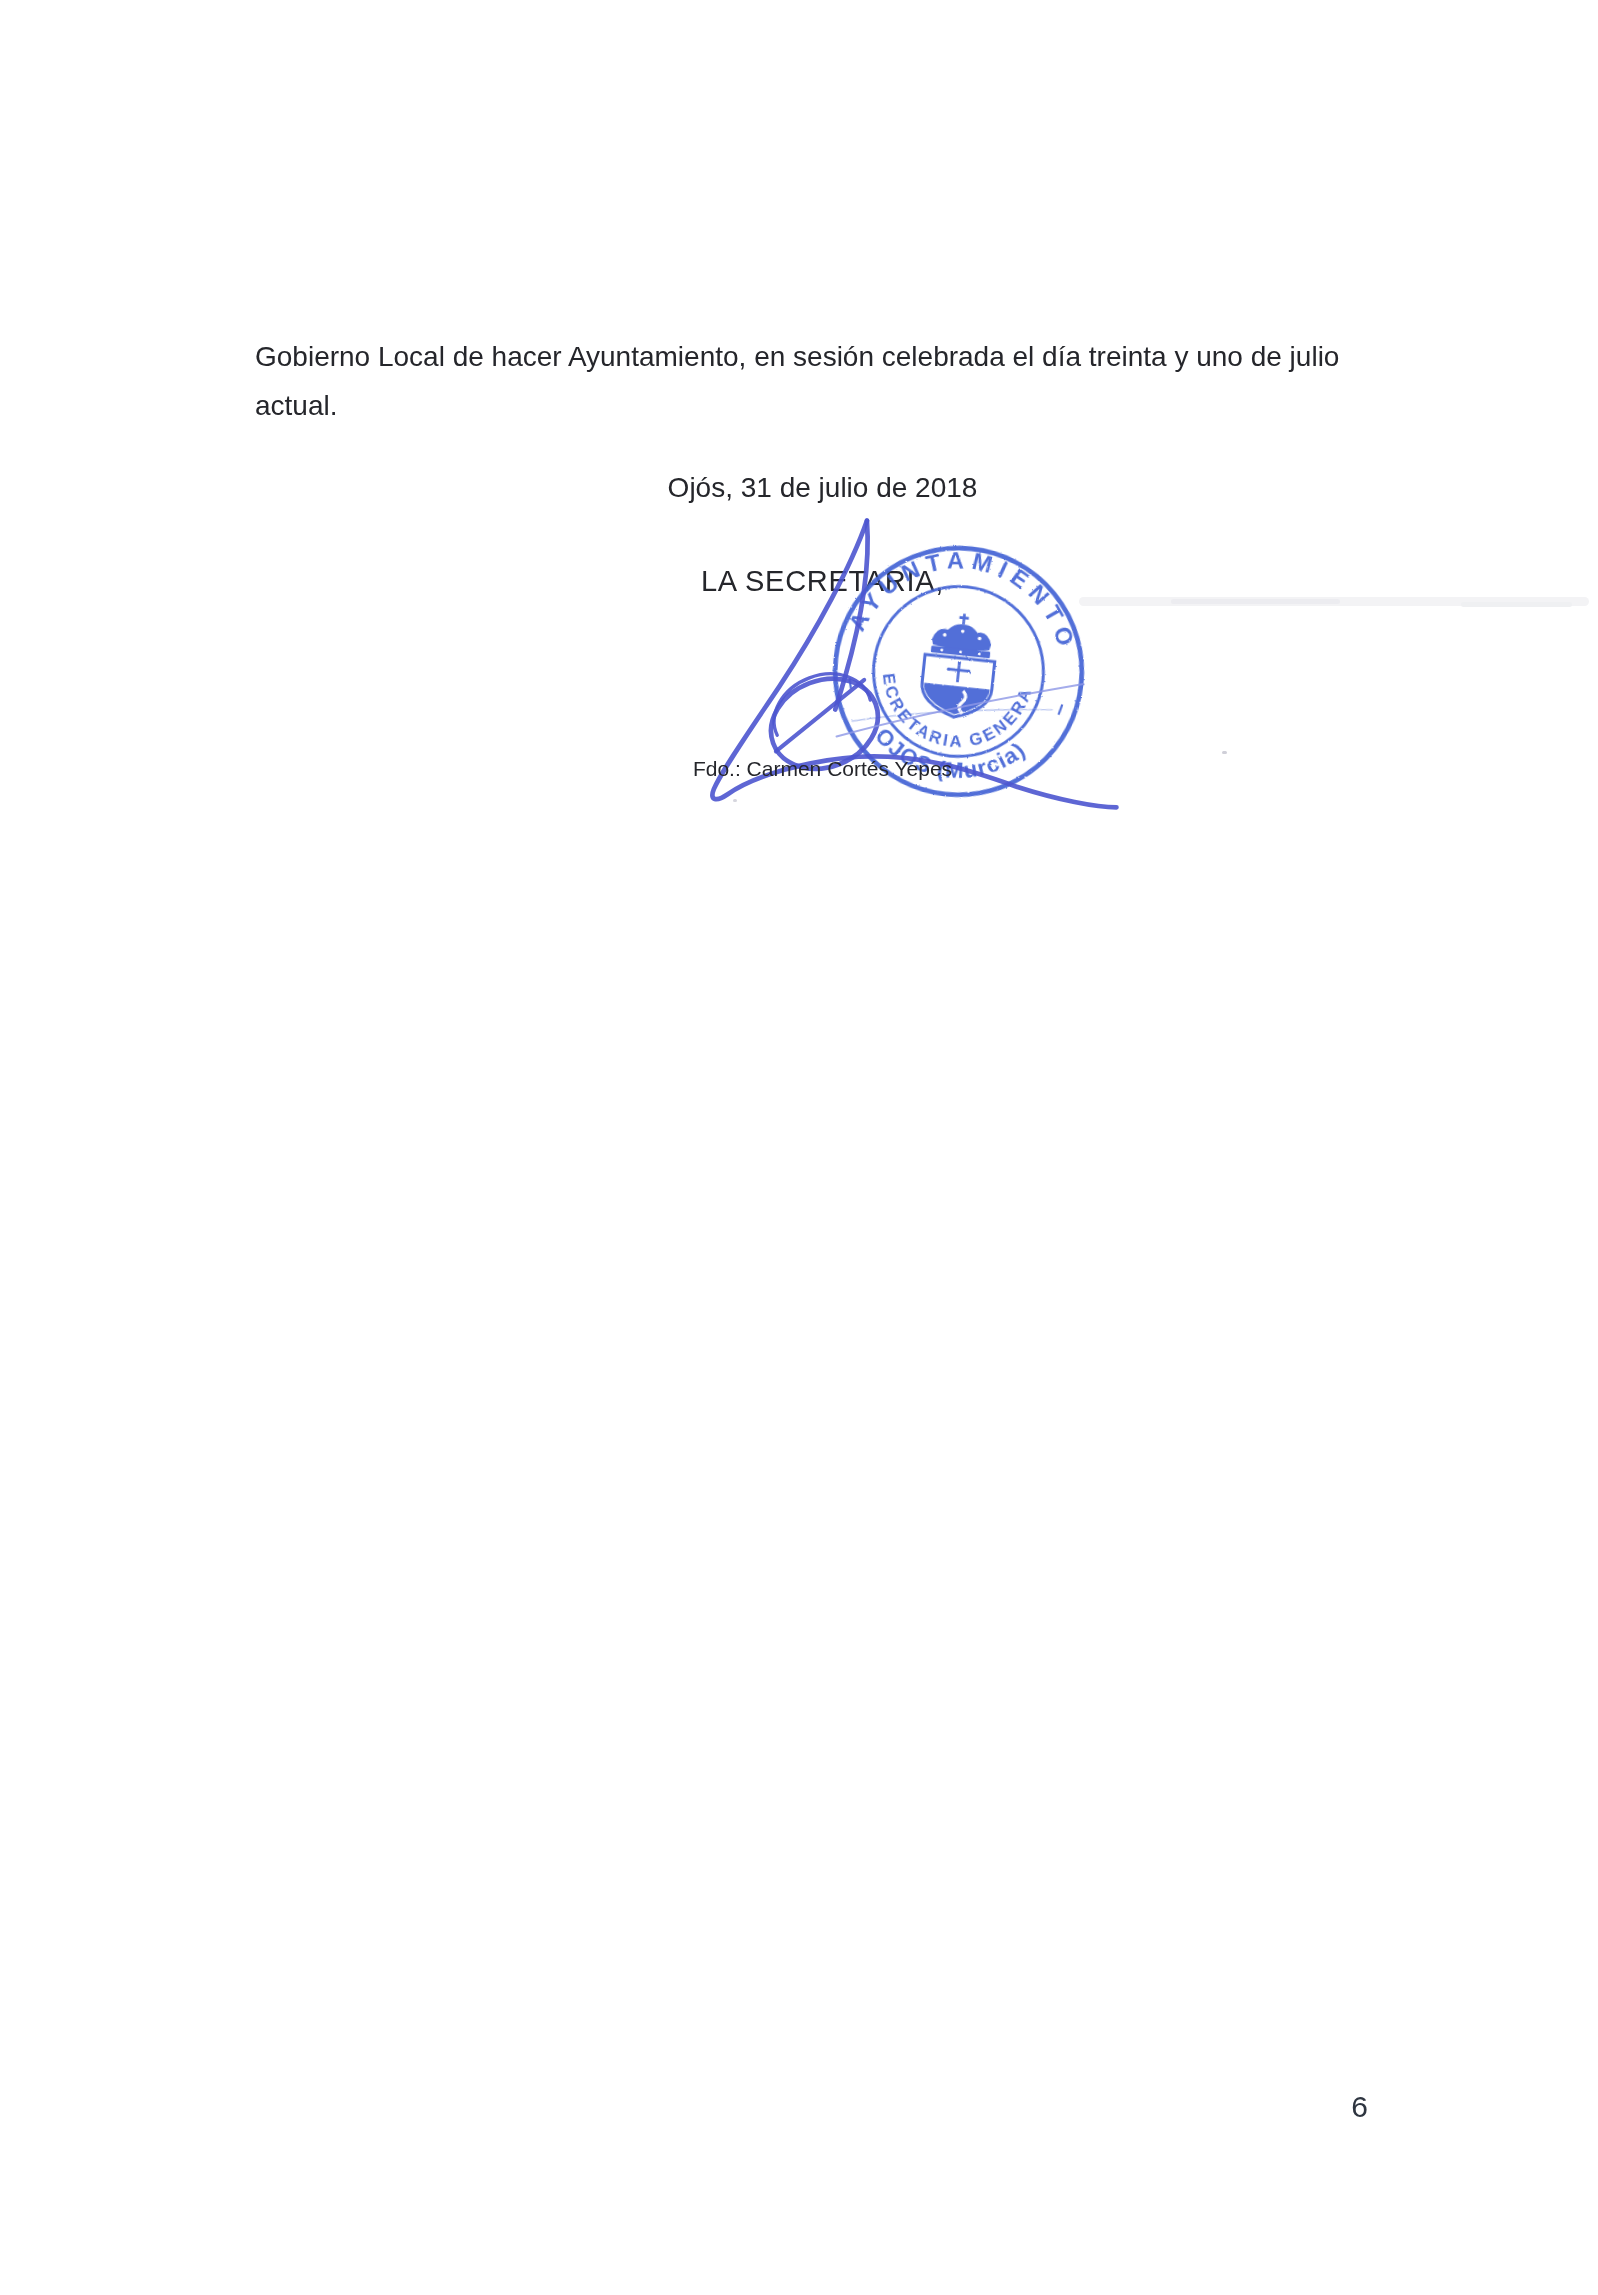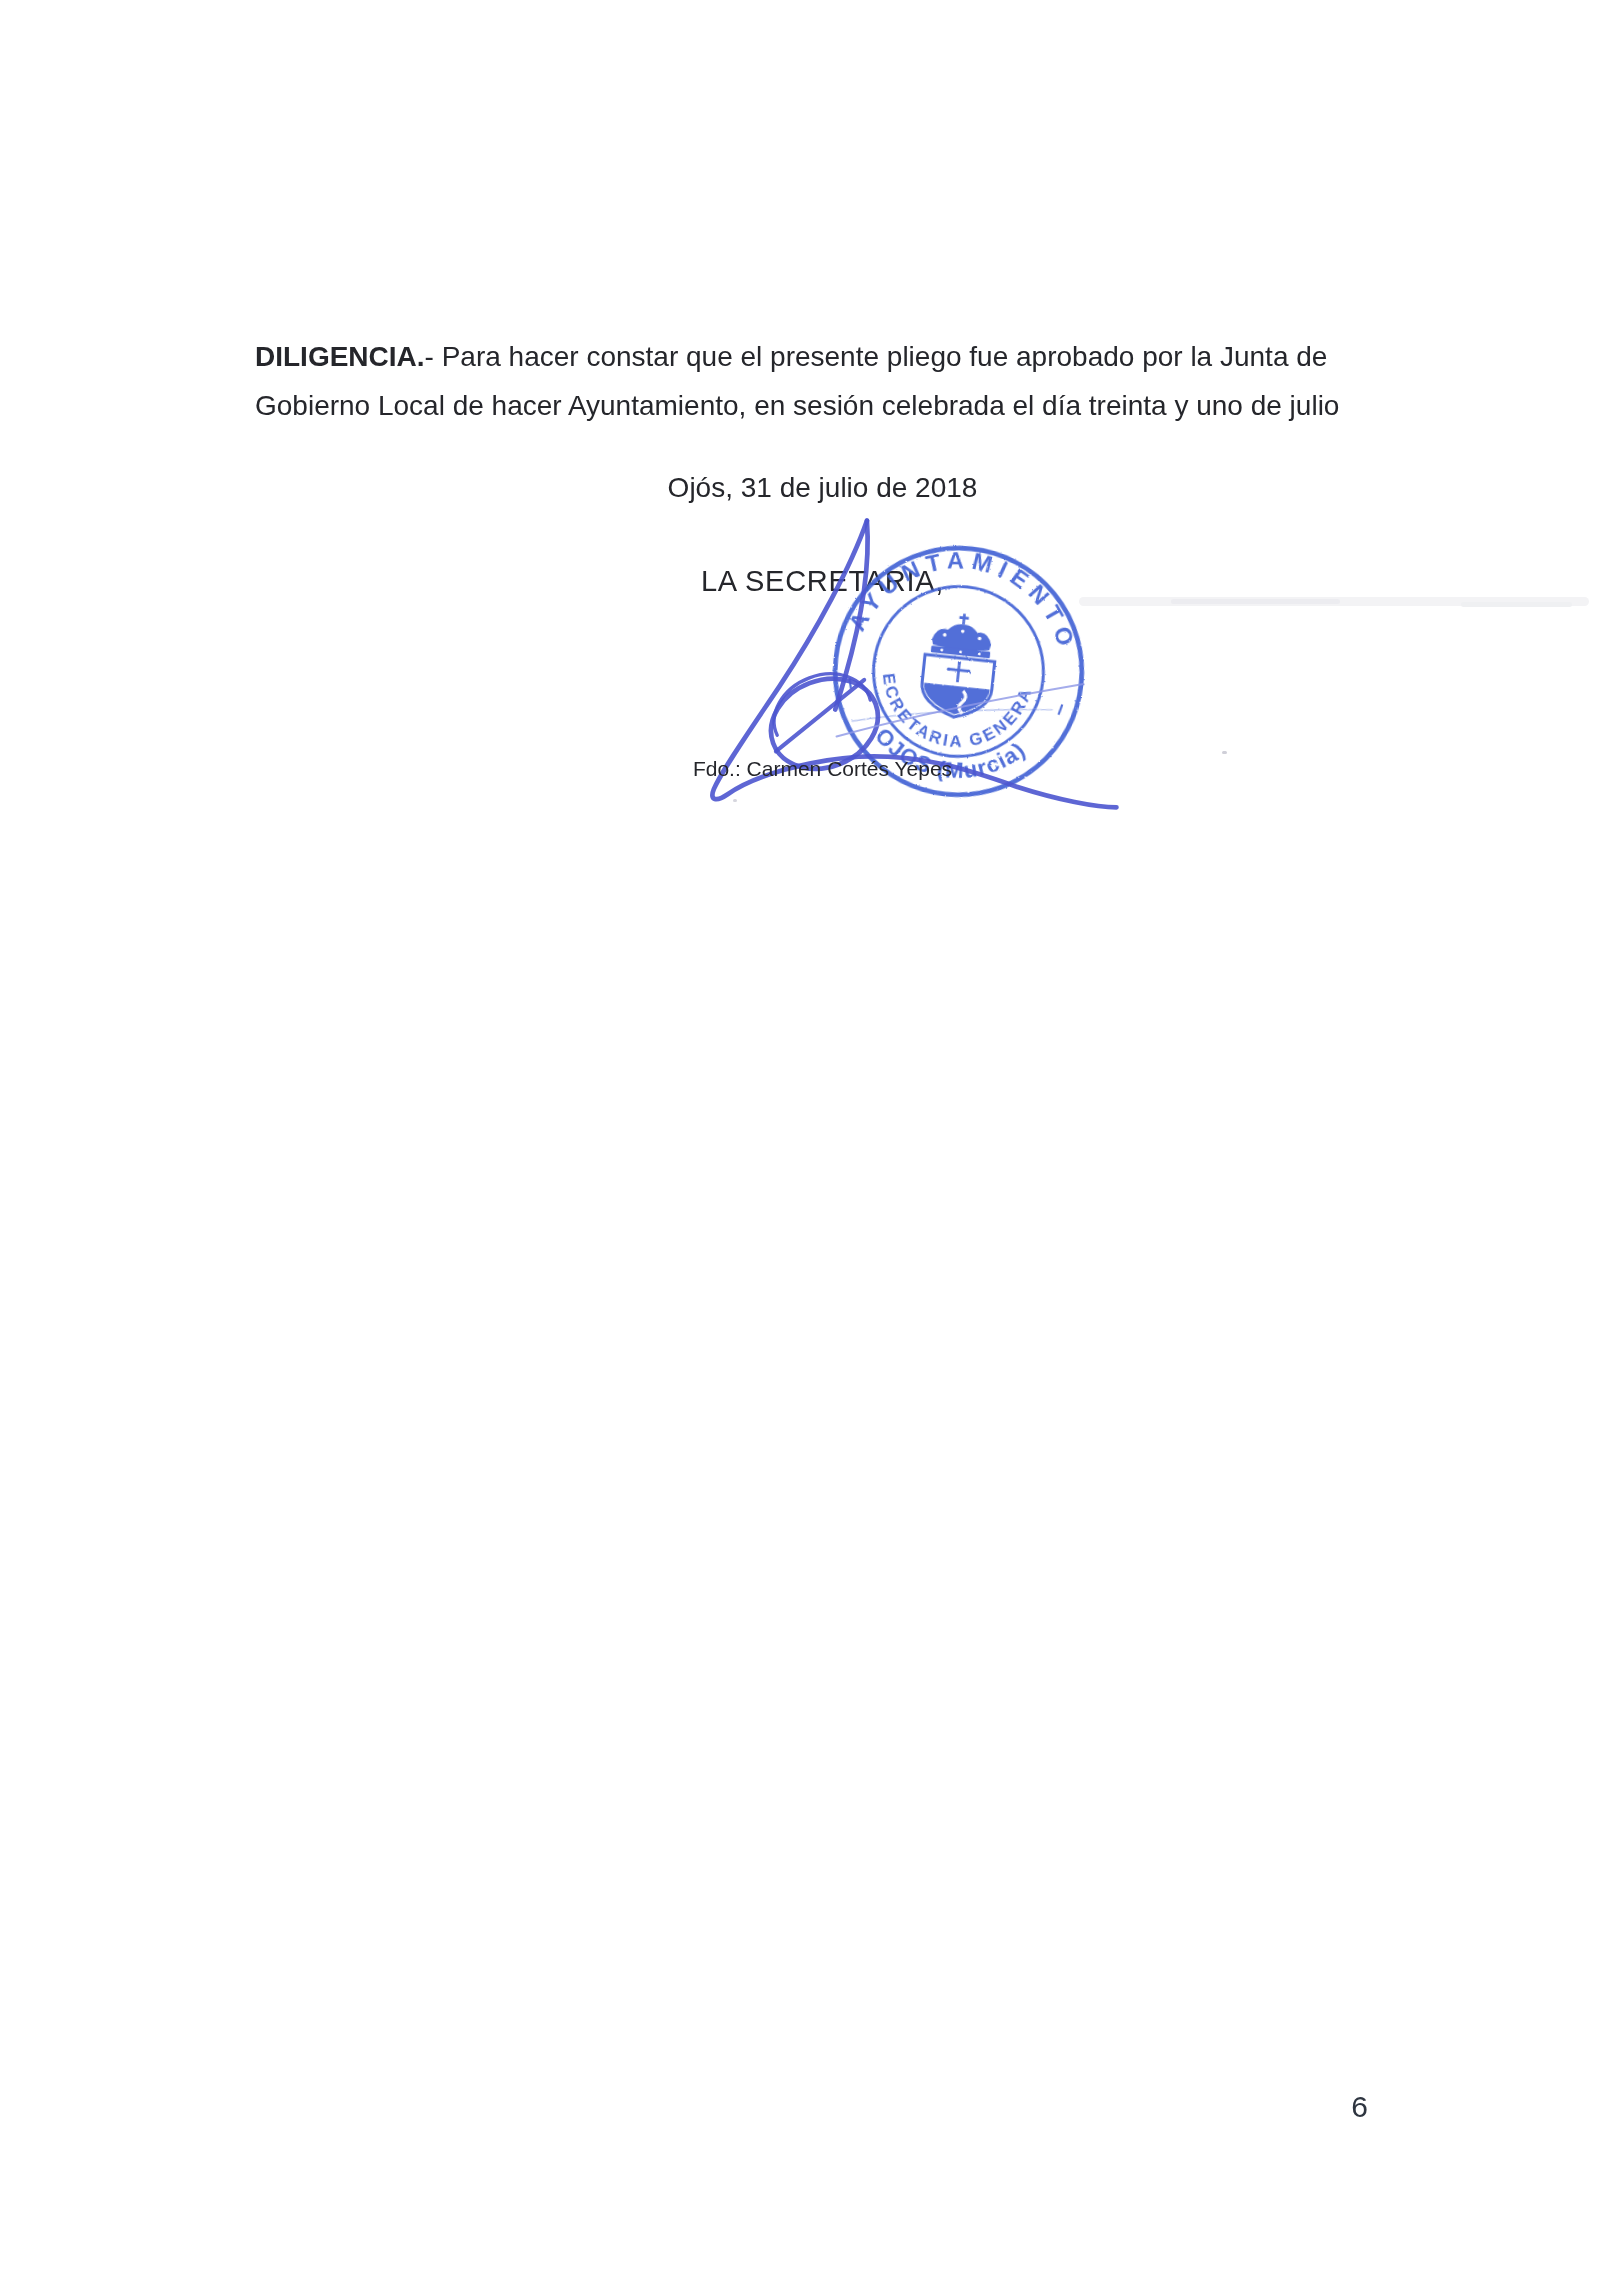--- a/index.html
+++ b/index.html
@@ -44,22 +44,22 @@
   .streak3{left:1461px;top:602px;width:111px;height:4.7px;background:#eff0f2;border-radius:2.7px;}
   .speck1{left:1222px;top:751px;width:4.7px;height:3.4px;background:#cfcfd8;border-radius:2px;}
   .speck2{left:733px;top:799px;width:4px;height:3.4px;background:#d6d6de;border-radius:2px;}
 </style>
 </head>
 <body>
 
 <div class="page">
 
   <div class="textblock para">
-    <div class="jline" style="word-spacing: 0px;"><span class="lead">DILIGENCIA.</span><span>- Para hacer constar que el presente pliego fue aprobado por la Junta de</span></div>
     <div class="jline" style="word-spacing: 0px;">Gobierno Local de hacer Ayuntamiento, en sesión celebrada el día treinta y uno de julio</div>
+    <div class="lastline">actual.</div>
   </div>
 
   <div class="textblock dateline">Ojós, 31 de julio de 2018</div>
 
   <div class="textblock roleline">LA SECRETARIA,</div>
 
   <div class="streak streak1"></div>
   <div class="streak streak2"></div>
   <div class="streak streak3"></div>
   <div class="speck speck1"></div>

